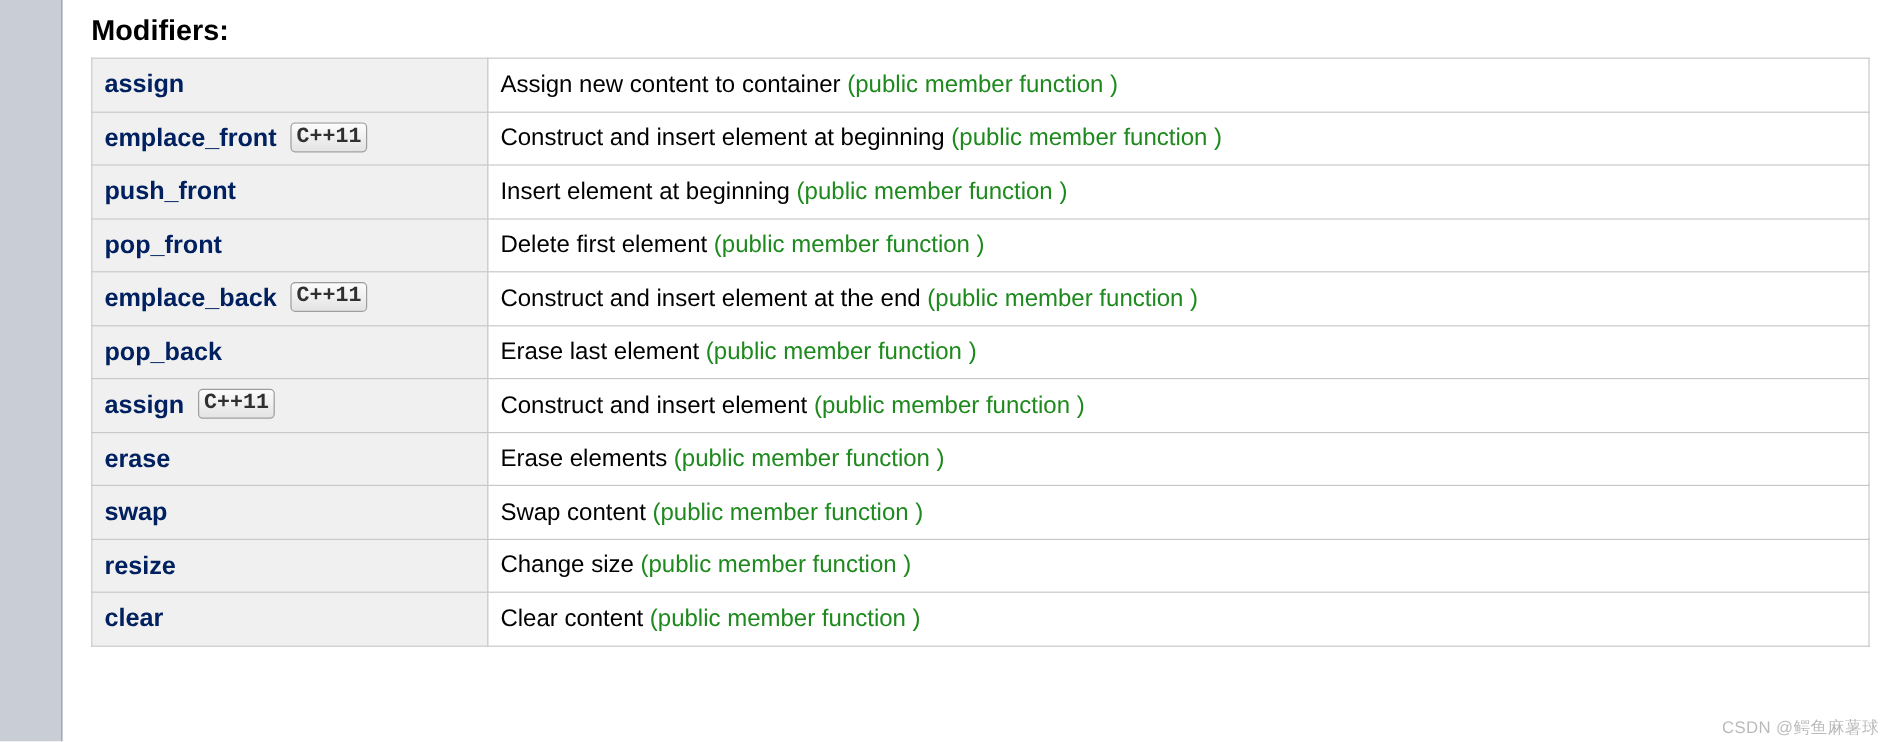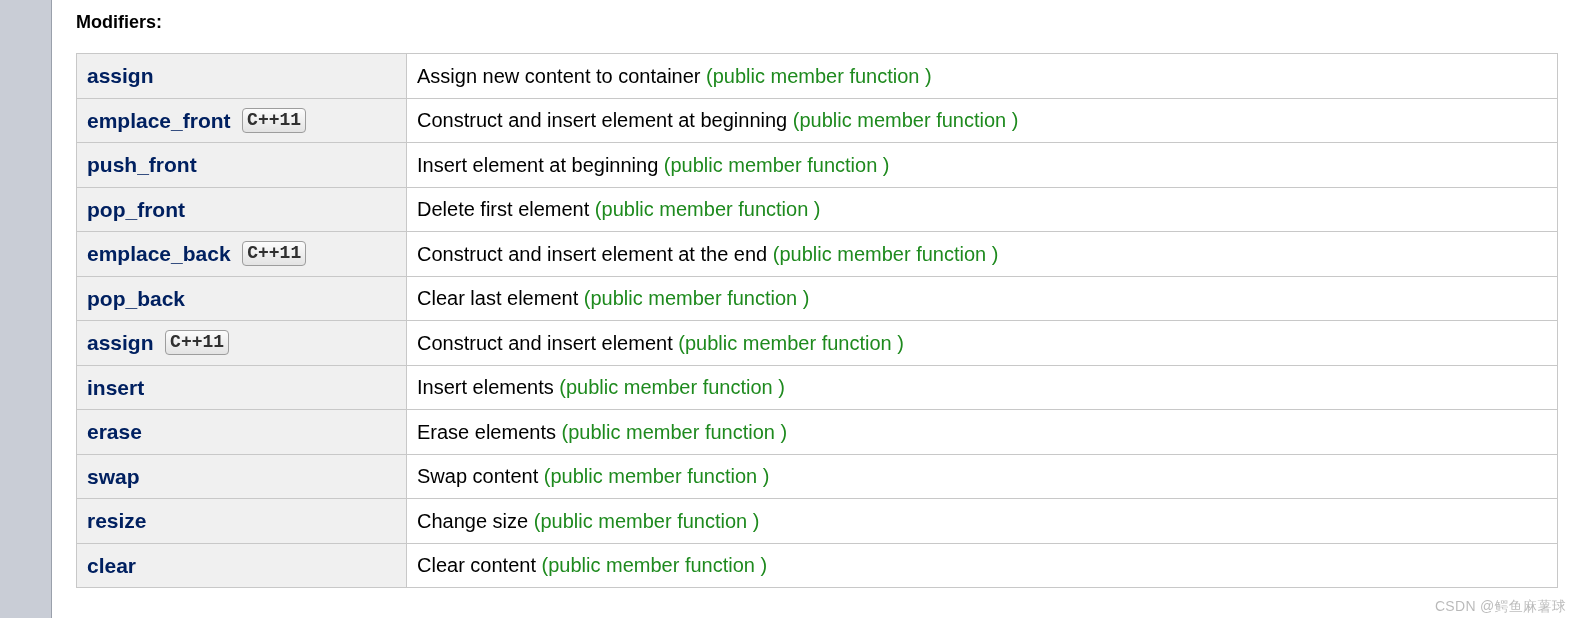--- a/index.html
+++ b/index.html
@@ -28,23 +28,23 @@
   }
   .content {
     position: absolute;
     left: 52px;
     top: 0;
     right: 0;
     padding: 12px 20px 10px 24px;
   }
   .section-title {
     font-weight: 700;
-    font-size: 18px;
+    font-size: 24px;
     color: #000;
-    margin: 0 0 20px 0;
+    margin: 0 0 8px 0;
   }
   table.doc {
     border-collapse: collapse;
     width: 100%;
     table-layout: fixed;
   }
   table.doc col.name { width: 330px; }
   table.doc col.desc { width: auto; }
   table.doc td {
     border: 1px solid #c8c8c8;
@@ -148,38 +148,30 @@
           </td>
           <td>
             <span class="desc-text">Construct and insert element at the end </span><span class="meta">(public member function )</span>
           </td>
         </tr>
         <tr>
           <td class="namecell">
             <a href="#" class="fn-link">pop_back</a>
           </td>
           <td>
-            <span class="desc-text">Clear last element </span><span class="meta">(public member function )</span>
+            <span class="desc-text">Erase last element </span><span class="meta">(public member function )</span>
           </td>
         </tr>
         <tr>
           <td class="namecell">
             <a href="#" class="fn-link">assign</a>
             <span class="badge">C++11</span>
           </td>
           <td>
             <span class="desc-text">Construct and insert element </span><span class="meta">(public member function )</span>
-          </td>
-        </tr>
-        <tr>
-          <td class="namecell">
-            <a href="#" class="fn-link">insert</a>
-          </td>
-          <td>
-            <span class="desc-text">Insert elements </span><span class="meta">(public member function )</span>
           </td>
         </tr>
         <tr>
           <td class="namecell">
             <a href="#" class="fn-link">erase</a>
           </td>
           <td>
             <span class="desc-text">Erase elements </span><span class="meta">(public member function )</span>
           </td>
         </tr>

